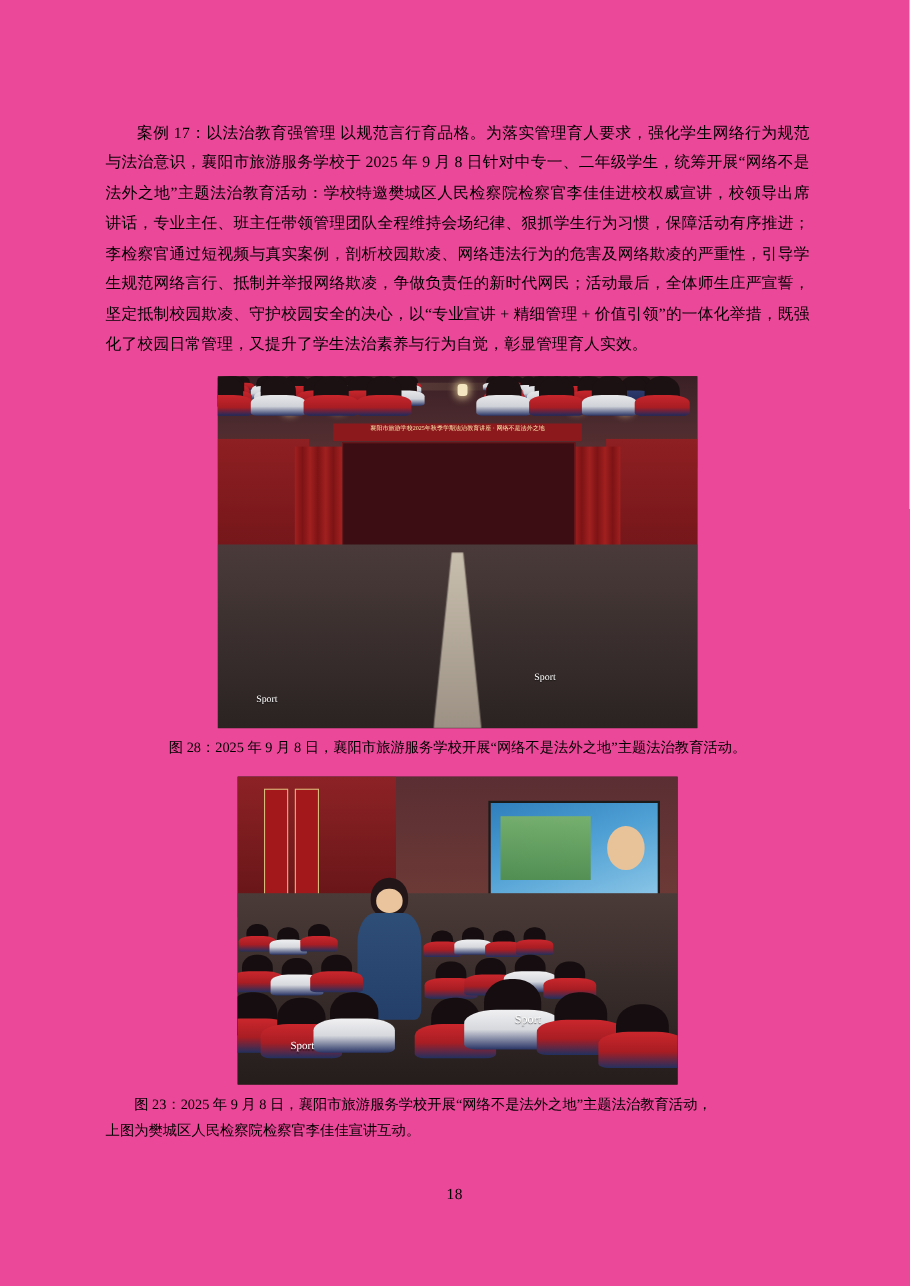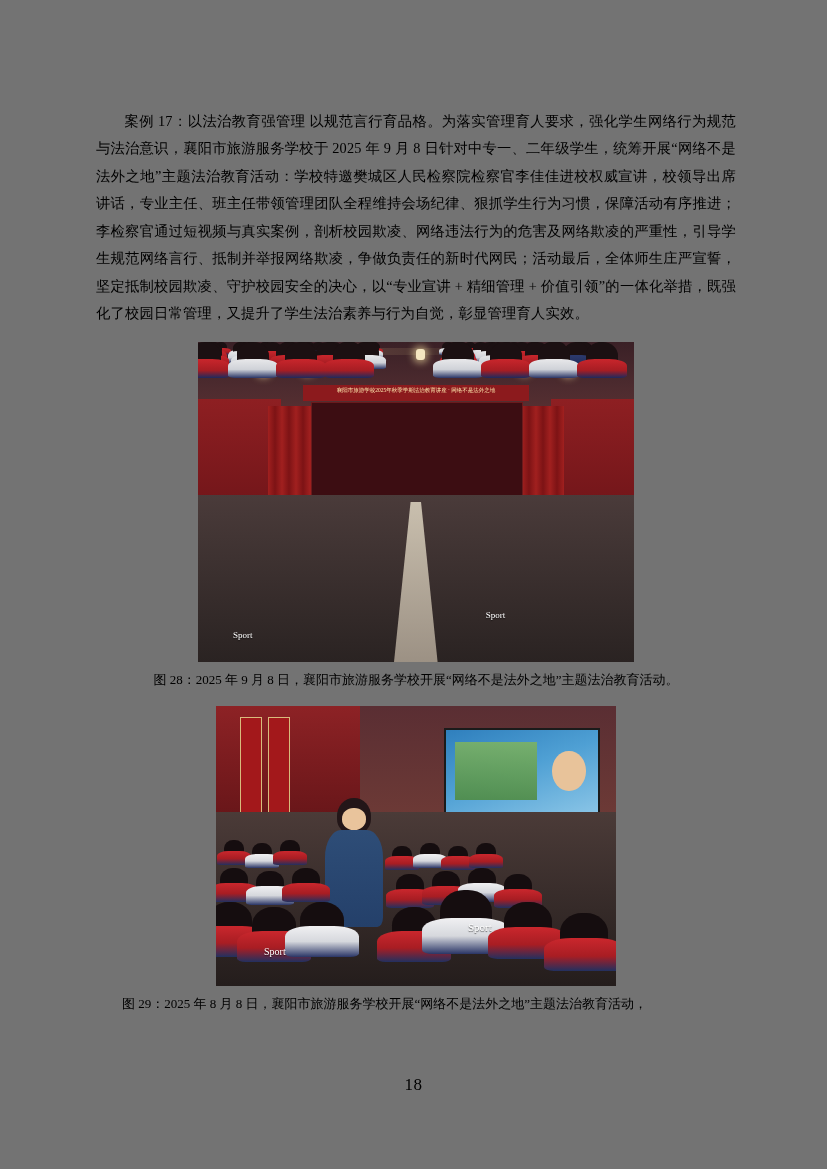--- a/index.html
+++ b/index.html
@@ -9,21 +9,21 @@
   }
   body {
     font-family: "Liberation Serif", "DejaVu Serif", serif;
     color: #000000;
   }
   .page {
     position: relative;
     width: 827px;
     height: 1169px;
     margin: 0 auto;
-    background: #737373;
+    background: #ec4899;
     box-sizing: border-box;
     overflow: hidden;
   }
   .content {
     position: absolute;
     left: 96px;
     top: 108px;
     width: 640px;
   }
   .body-text {
@@ -64,21 +64,21 @@
   }
   .caption-indent {
     text-indent: 2em;
   }
   .page-number {
     position: absolute;
     left: 0;
     right: 0;
     bottom: 74px;
     text-align: center;
-    font-size: 17px;
+    font-size: 14px;
     letter-spacing: 0.5px;
   }
 
   
   .ph {
     position: relative;
     overflow: hidden;
     background: #2b1418;
   }
   .ph1-ceiling {
@@ -375,20 +375,21 @@
           <div class="bigstu w" style="left:21%;top:70%;width:44px;height:40px;"></div>
           <div class="bigstu" style="left:44%;top:72%;width:44px;height:40px;"></div>
           <div class="bigstu w" style="left:56%;top:66%;width:52px;height:46px;"></div>
           <div class="bigstu" style="left:72%;top:70%;width:48px;height:42px;"></div>
           <div class="bigstu" style="left:86%;top:74%;width:48px;height:42px;"></div>
         </div>
 
         <div class="sport-mark" style="left:63%;top:77%;">Sport</div>
         <div class="sport-mark" style="left:12%;top:86%;font-size:10px;">Sport</div>
       </div>
-      <div class="caption caption-indent">图 29：2025 年 8 月 8 日，襄阳市旅游服务学校开展“网络不是法外之地”主题法治教育活动，</div>
+      <div class="caption caption-indent">图 23：2025 年 9 月 8 日，襄阳市旅游服务学校开展“网络不是法外之地”主题法治教育活动，</div>
+      <div class="caption" style="margin-top:0;">上图为樊城区人民检察院检察官李佳佳宣讲互动。</div>
     </div>
 
   </div>
 
   <div class="page-number">18</div>
 
 </div>
 
 </body></html>

